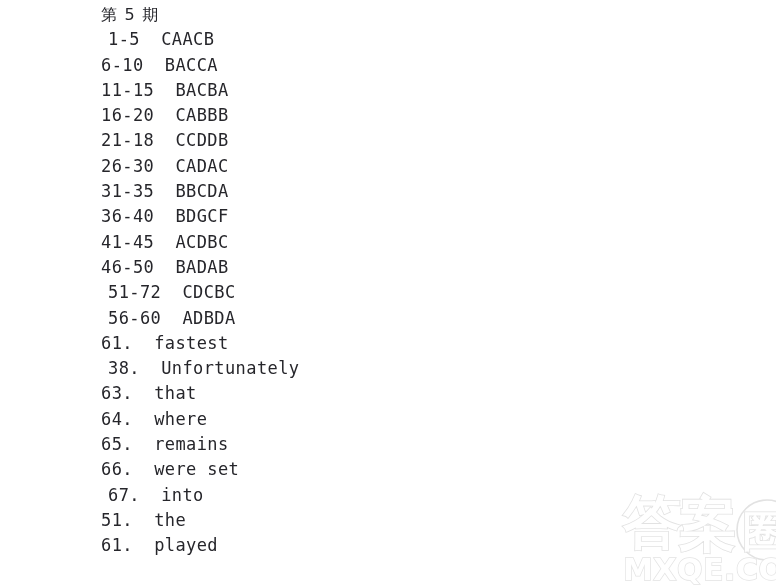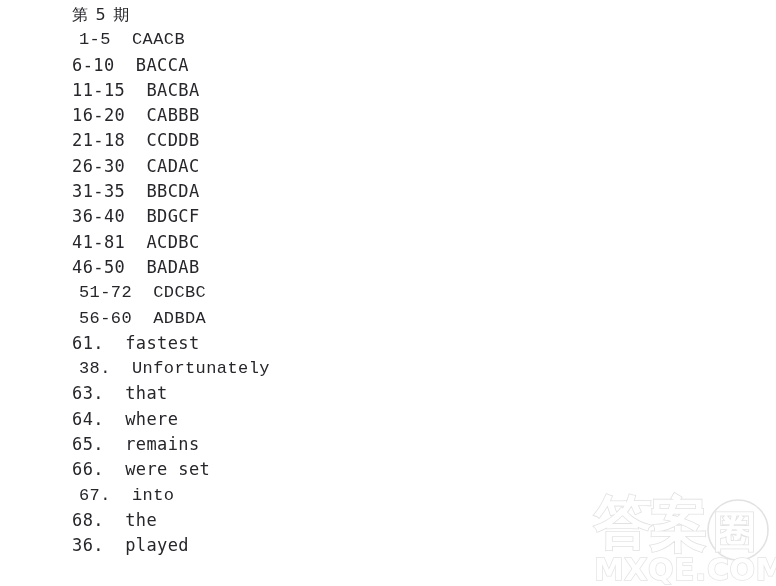--- a/index.html
+++ b/index.html
@@ -12,20 +12,21 @@
     height: 586px;
     position: relative;
     overflow: hidden;
     font-family: "DejaVu Sans Mono", "Liberation Mono", monospace;
   }
 
   #page {
     position: absolute;
     inset: 0;
     background: #ffffff;
+    margin-left: 29px;
   }
 
   #answer-list {
     position: absolute;
     left: 72px;
     top: 2px;
     width: 560px;
   }
 
   .answer-line {
@@ -33,21 +34,20 @@
     line-height: 25.3px;
     font-size: 17px;
     color: #26262b;
     white-space: pre;
     letter-spacing: 0.4px;
     -webkit-font-smoothing: antialiased;
   }
 
   .answer-line.indent {
     padding-left: 7px;
-    font-family: Liberation Mono, monospace;
   }
 
   .answer-line.heading {
     font-family: "DejaVu Sans", "Liberation Sans", sans-serif;
     font-size: 16px;
     letter-spacing: 1.2px;
   }
 
   
   #watermark {
@@ -97,33 +97,33 @@
   <div id="answer-list">
       <div class="answer-line heading">第 5 期</div>
       <div class="answer-line indent">1-5  CAACB</div>
       <div class="answer-line">6-10  BACCA</div>
       <div class="answer-line">11-15  BACBA</div>
       <div class="answer-line">16-20  CABBB</div>
       <div class="answer-line">21-18  CCDDB</div>
       <div class="answer-line">26-30  CADAC</div>
       <div class="answer-line">31-35  BBCDA</div>
       <div class="answer-line">36-40  BDGCF</div>
-      <div class="answer-line">41-81  ACDBC</div>
+      <div class="answer-line">41-45  ACDBC</div>
       <div class="answer-line">46-50  BADAB</div>
       <div class="answer-line indent">51-72  CDCBC</div>
       <div class="answer-line indent">56-60  ADBDA</div>
       <div class="answer-line">61.  fastest</div>
       <div class="answer-line indent">38.  Unfortunately</div>
       <div class="answer-line">63.  that</div>
       <div class="answer-line">64.  where</div>
       <div class="answer-line">65.  remains</div>
       <div class="answer-line">66.  were set</div>
       <div class="answer-line indent">67.  into</div>
-      <div class="answer-line">68.  the</div>
-      <div class="answer-line">36.  played</div>
+      <div class="answer-line">51.  the</div>
+      <div class="answer-line">61.  played</div>
     </div>
 
   <div id="watermark">
     <svg viewBox="0 0 184 100" xmlns="http://www.w3.org/2000/svg" aria-hidden="true">
       <text class="wm-cjk" x="2" y="56">答</text>
       <text class="wm-cjk" x="58" y="58">案</text>
       <circle class="wm-ring" cx="146" cy="44" r="30"></circle>
       <text class="wm-cjk" x="122" y="60" style="font-size:42px">圈</text>
       <text class="wm-dom" x="2" y="94">MXQE.COM</text>
     </svg>

